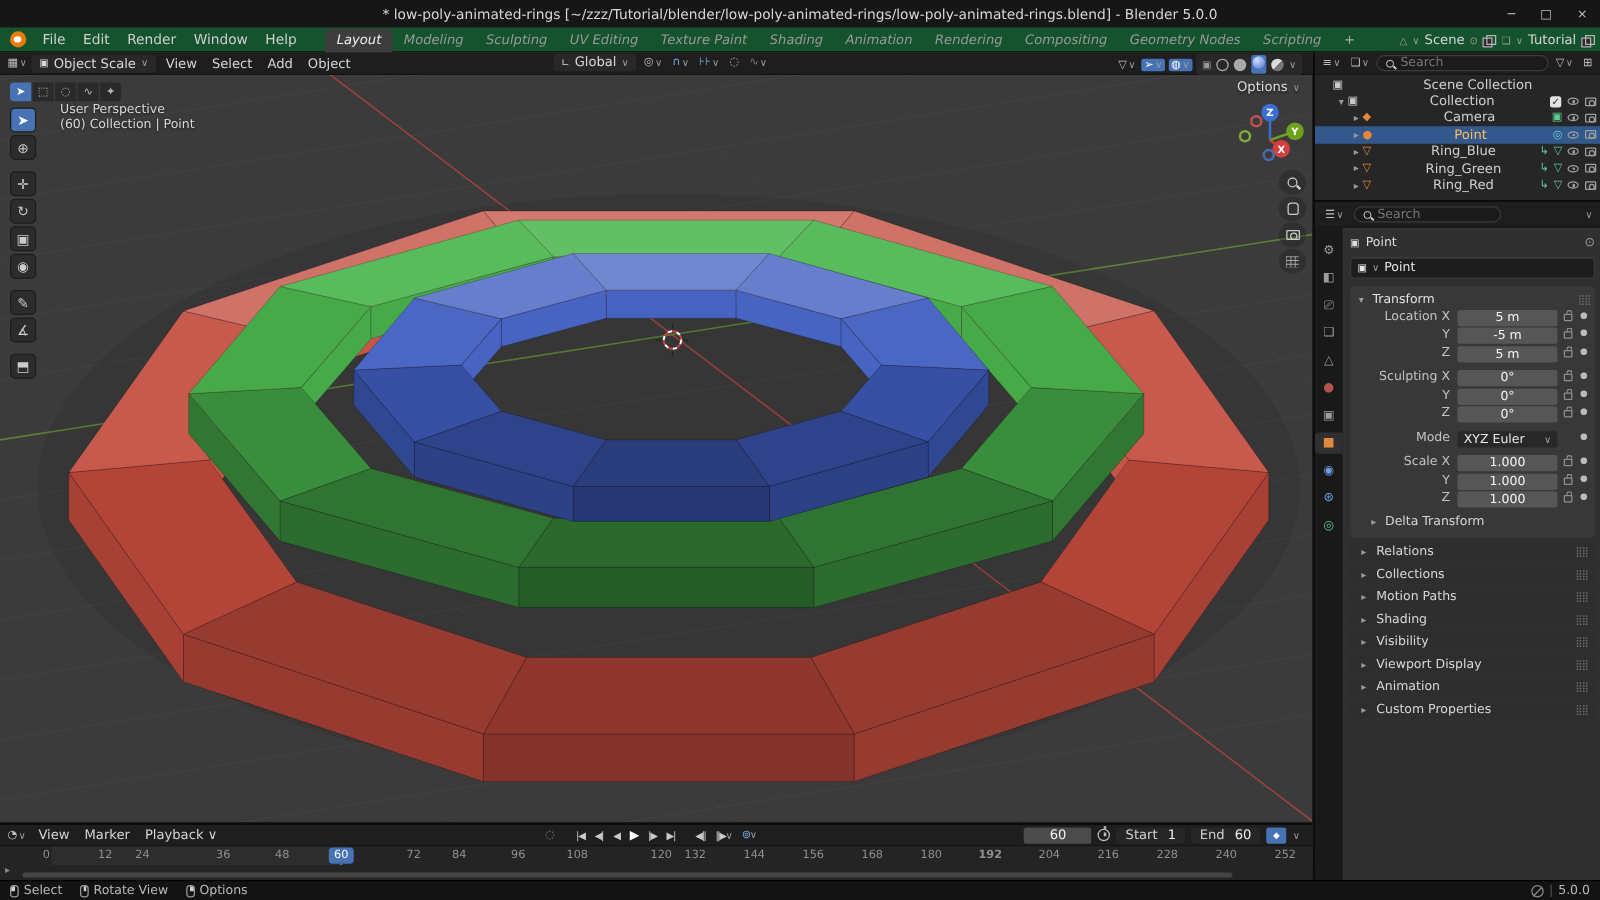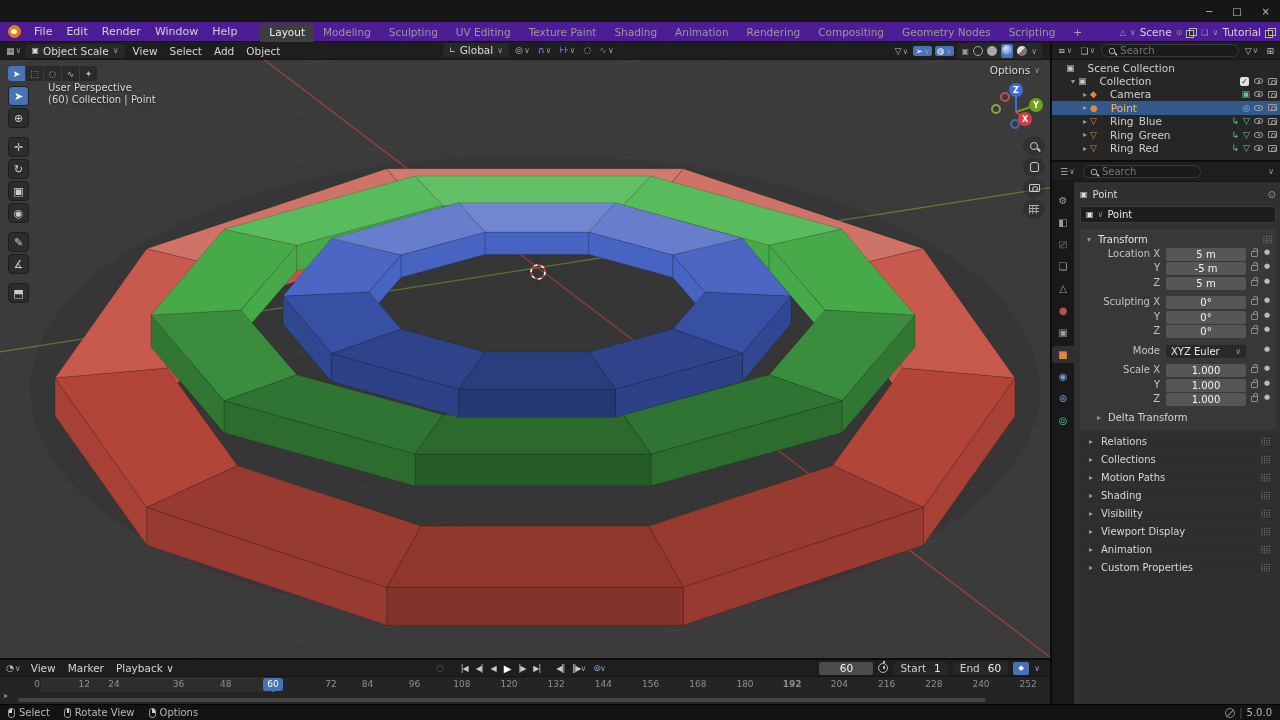--- a/index.html
+++ b/index.html
@@ -11,27 +11,27 @@
   
   .titlebar{ position:absolute; left:0; top:0; width:1280px; height:22px;
     background:#161616; display:flex; align-items:center; justify-content:center; }
   .titlebar .title{ color:#d8d8d8; font-size:11px; }
   .win-controls{ position:absolute; right:10px; top:0; height:22px; display:flex;
     gap:20px; align-items:center; color:#c0c0c0; font-size:10px; }
   .win-controls span{ cursor:default; }
 
   
   .topbar{ position:absolute; left:0; top:22px; width:1280px; height:20px;
-    background:#4c1d95; display:flex; align-items:center; border-bottom:1px solid #101010; }
+    background:#14532d; display:flex; align-items:center; border-bottom:1px solid #101010; }
   .blender-logo{ width:13px; height:13px; border-radius:50%; background:#e87d0d;
     margin:0 6px 0 8px; position:relative; }
   .blender-logo:after{ content:''; position:absolute; left:3px; top:4px; width:6px;
     height:5px; border-radius:50%; background:#fff; }
   .menu-item{ padding:2px 7px; border-radius:3px; color:#d0d0d0; }
-  .tabs{ display:flex; margin-left:16px; height:20px; align-items:flex-end; }
+  .tabs{ display:flex; margin-left:16px; height:20px; align-items:flex-end;font-style:italic; }
   .tab{ padding:3px 9px 4px; color:#999; font-size:10.5px; border-radius:5px 5px 0 0; }
   .tab.active{ background:#3d3d3d; color:#eee; }
   .tab.addtab{ color:#aaa; }
   .topbar-right{ position:absolute; right:6px; top:0; height:20px; display:flex;
     align-items:center; gap:6px; font-size:10.5px; }
   .scene-pill{ display:flex; align-items:center; gap:4px; color:#d5d5d5; }
   .mini{ font-size:8px; color:#999; }
   .dbl-sq{ position:relative; width:9px; height:9px; }
   .dbl-sq:before{ content:''; position:absolute; left:0; top:2px; width:6px; height:6px; border:1px solid #b5b5b5; background:#2a2a2a;}
   .dbl-sq:after{ content:''; position:absolute; left:3px; top:0; width:6px; height:6px; border:1px solid #b5b5b5; }
@@ -90,21 +90,21 @@
   
   .right-panel{ position:absolute; left:1050px; top:42px; width:230px; height:662px;
     background:#303030; border-left:2px solid #0c0c0c; }
   .outliner{ position:absolute; left:0; top:0; width:228px; height:118px; background:#262626;}
   .outliner-hdr{ height:18px; background:#1e1e1e; display:flex; align-items:center; gap:4px;
     padding:0 4px; border-bottom:1px solid #141414;}
   .searchbox{ flex:1; display:flex; align-items:center; gap:4px; background:#1b1b1b;
     border:1px solid #3a3a3a; border-radius:9px; height:13px; padding:0 6px; color:#777; font-size:10px;}
   .ol-rows{ padding-top:1px; font-size:10.5px; }
   .ol-row{ display:flex; align-items:center; height:13.4px; padding-right:3px; color:#cfcfcf; }
-  .ol-row .lbl{ margin-left:13px; flex:1; white-space:nowrap; overflow:hidden;}
+  .ol-row .lbl{ margin-left:13px; flex:1; white-space:nowrap; overflow:hidden;text-align:center;}
   .ol-row.selected{ background:#33598c; }
   .ol-row.selected .lbl{ color:#ffb860; }
   .ol-arrow{ width:10px; text-align:center; color:#999; font-size:8px;}
   .ol-ico{ font-size:9px; }
   .ol-right{ display:flex; gap:5px; align-items:center; }
   .eyei{ position:relative; width:9px; height:6px; border:1px solid #9f9f9f; border-radius:50%;}
   .eyei:after{ content:''; position:absolute; left:2.5px; top:1px; width:2.5px; height:2.5px; border-radius:50%; background:#9f9f9f;}
   .cami{ position:relative; width:9px; height:7px; border:1px solid #9f9f9f; border-radius:1px;}
   .cami:after{ content:''; position:absolute; left:2px; top:1px; width:3px; height:3px; border:1px solid #9f9f9f; border-radius:50%;}
   .cbx{ width:9px; height:9px; background:#e2e2e2; border-radius:2px; color:#222; font-size:8px;
@@ -179,20 +179,21 @@
   .statusbar .spacer{ flex:1; }
   .globered{ position:relative; width:10px; height:10px; border:1px solid #8a8a8a; border-radius:50%;}
   .globered:after{ content:''; position:absolute; left:-1px; top:4px; width:10px; height:1px; background:#8a8a8a; transform:rotate(-45deg);}
 </style>
 </head>
 <body>
 
 <div id="root">
 
   <div class="titlebar">
+    <div class="title">* low-poly-animated-rings [~/zzz/Tutorial/blender/low-poly-animated-rings/low-poly-animated-rings.blend] - Blender 5.0.0</div>
     <div class="win-controls">
       <span>─</span>
       <span>□</span>
       <span>×</span>
     </div>
   </div>
 
   <div class="topbar">
     <div class="blender-logo"></div>
     <div id="topbar-menus" style="display:flex">
@@ -741,21 +742,21 @@
       <div class="range-band"></div>
     <span class="tick" style="left: 20px;">0</span>
         <span class="tick" style="left: 67.2px;">12</span>
         <span class="tick" style="left: 97px;">24</span>
         <span class="tick" style="left: 161.6px;">36</span>
         <span class="tick" style="left: 208.8px;">48</span>
         <span class="tick" style="left: 314px;">72</span>
         <span class="tick" style="left: 350.4px;">84</span>
         <span class="tick" style="left: 397.6px;">96</span>
         <span class="tick" style="left: 444.8px;">108</span>
-        <span class="tick" style="left: 492px;">120</span>
+        <span class="tick" style="left: 512px;">120</span>
         <span class="tick" style="left: 539.2px;">132</span>
         <span class="tick" style="left: 586.4px;">144</span>
         <span class="tick" style="left: 633.6px;">156</span>
         <span class="tick" style="left: 680.8px;">168</span>
         <span class="tick" style="left: 728px;">180</span>
         <span class="tick" style="left: 775.2px; font-weight: bold;">192</span>
         <span class="tick" style="left: 822.4px;">204</span>
         <span class="tick" style="left: 869.6px;">216</span>
         <span class="tick" style="left: 916.8px;">228</span>
         <span class="tick" style="left: 964px;">240</span>

